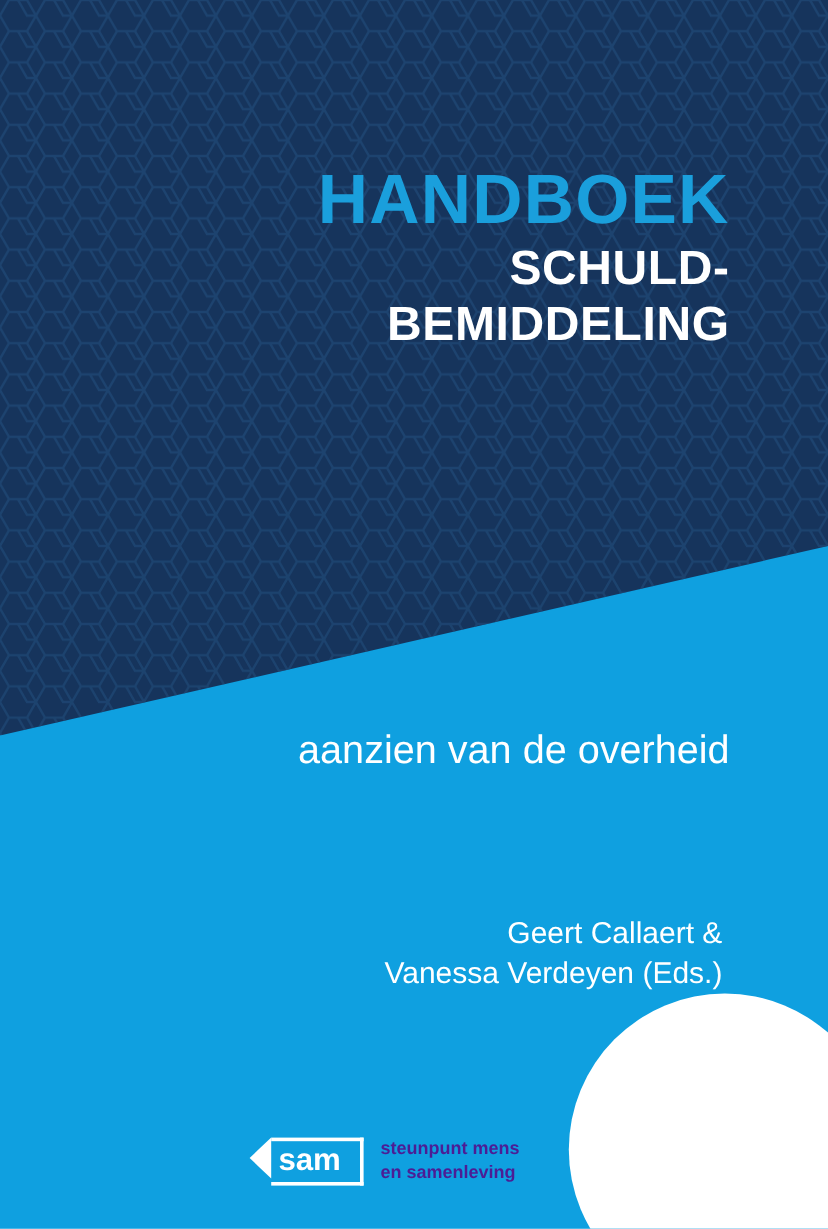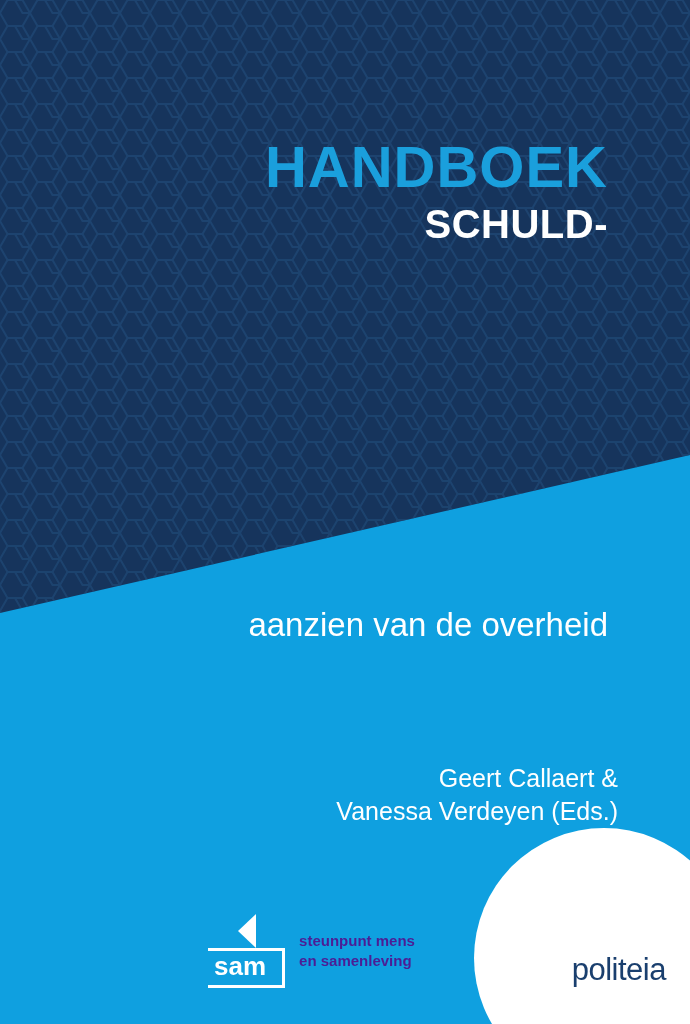--- a/index.html
+++ b/index.html
@@ -91,21 +91,21 @@
     white-space: nowrap;
   }
   .edition {
     font-size: 25px;
     margin-top: 4px;
     white-space: nowrap;
   }
 
   .authors-block {
     position: absolute;
-    right: 72px;
+    right: 88px;
     top: 762px;
     text-align: right;
     z-index: 3;
     color: #ffffff;
   }
   .author-line {
     font-size: 25px;
     line-height: 1.3;
     white-space: nowrap;
   }
@@ -137,22 +137,21 @@
     position: absolute;
     left: 208px;
     bottom: 36px;
     z-index: 5;
     display: flex;
     align-items: center;
   }
   .sam-flag {
     position: relative;
     display: flex;
-    align-items: center;
-    flex-direction: column;
+    align-items: flex-start;
   }
   .sam-arrow {
     width: 0;
     height: 0;
     border-top: 17px solid transparent;
     border-bottom: 17px solid transparent;
     border-right: 18px solid #ffffff;
   }
   .sam-box {
     border: 3px solid #ffffff;
@@ -191,20 +190,21 @@
           </pattern>
         </defs>
         <rect x="0" y="0" width="690" height="620" fill="url(#hex)"></rect>
       </svg>
     </div>
   </div>
 
   <div class="title-block">
     <div class="title-line1">HANDBOEK</div>
     <div class="title-line2">SCHULD-</div>
+    <div class="title-line3">BEMIDDELING</div>
   </div>
 
   <div class="subtitle-block">
     <div class="subtitle-line">aanzien van de overheid</div>
   </div>
 
   <div class="authors-block">
     <div class="author-line">Geert Callaert &amp;</div>
     <div class="author-line">Vanessa Verdeyen (Eds.)</div>
   </div>
@@ -214,15 +214,14 @@
       <div class="sam-arrow"></div>
       <div class="sam-box">sam</div>
     </div>
     <div class="sam-tagline">
       <div>steunpunt mens</div>
       <div>en samenleving</div>
     </div>
   </div>
 
   <div class="white-circle"></div>
-  <div class="publisher-logo">politeia</div>
 
 </div>
 
 </body></html>

